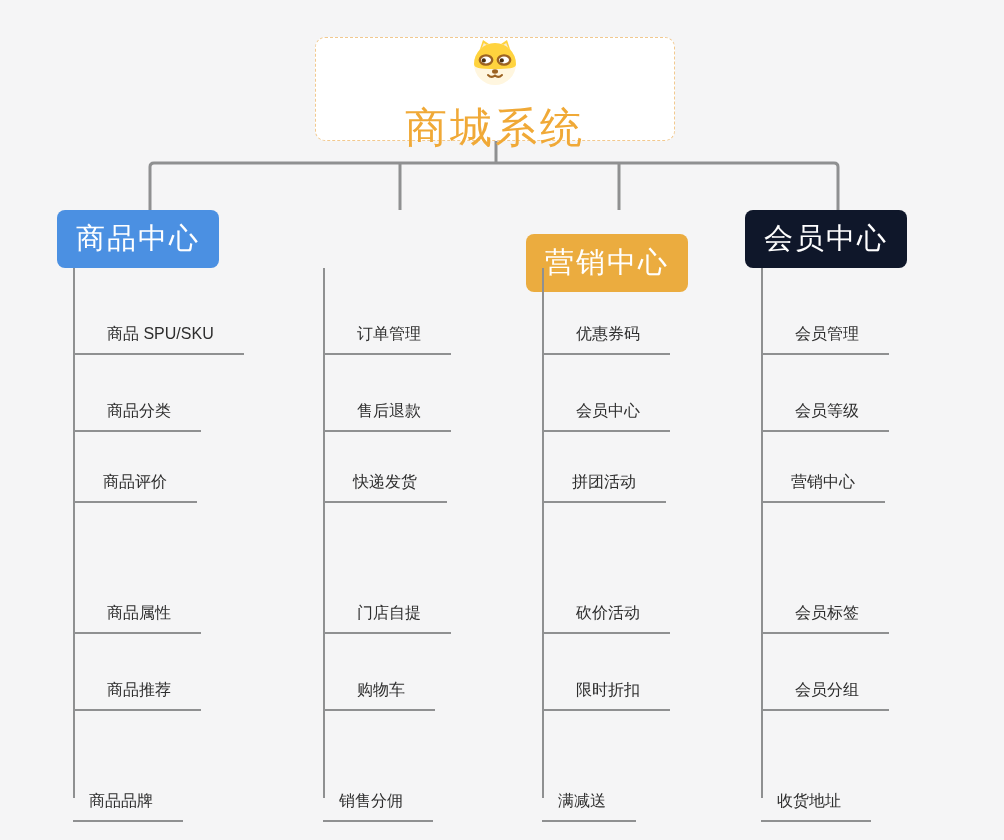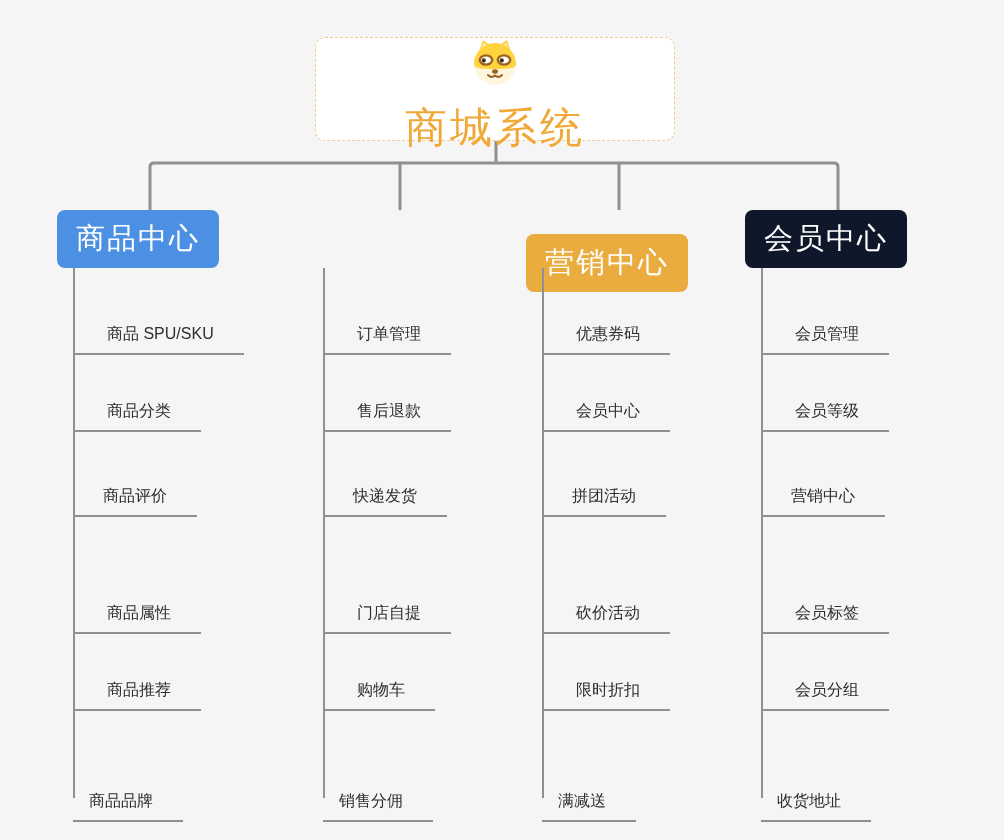--- a/index.html
+++ b/index.html
@@ -67,21 +67,21 @@
     line-height: 26px;
     font-size: 16px;
     color: #2E2E2E;
     white-space: nowrap;
     border-bottom: 2px solid #8F9091;
     cursor: pointer;
     text-align: right;
   }
   .leaf-r1 { top: 321px; }
   .leaf-r2 { top: 398px; }
-  .leaf-r3 { top: 483px; padding-left: 30px; }
+  .leaf-r3 { top: 469px; padding-left: 30px; }
   .leaf-r4 { top: 600px; }
   .leaf-r5 { top: 677px; }
   .leaf-r6 { top: 788px; padding-left: 16px; }
 </style>
 </head>
 <body>
 
 <div class="canvas">
 
   <svg class="connectors" width="1004" height="840" viewBox="0 0 1004 840">

